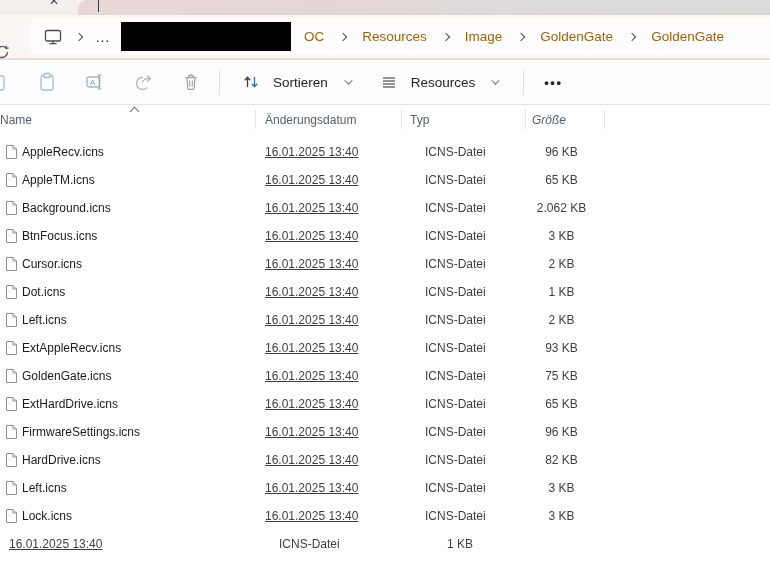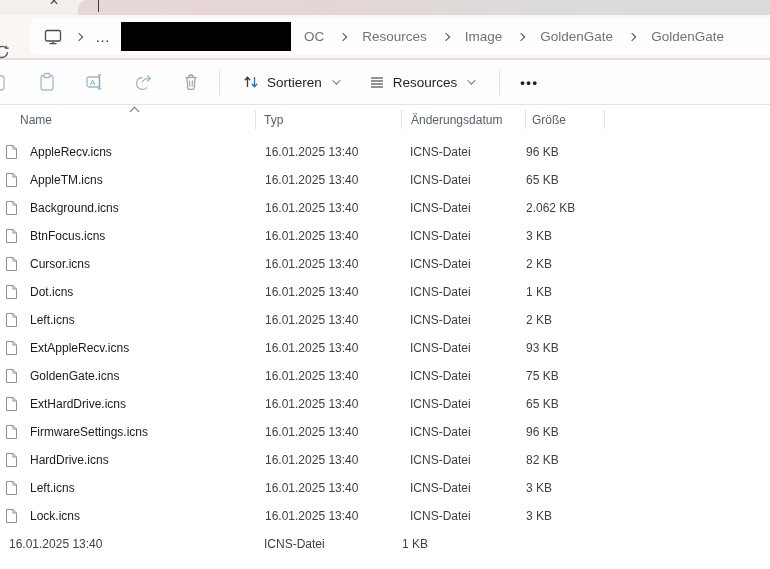--- a/index.html
+++ b/index.html
@@ -20,59 +20,59 @@
   .addressrow { height:43px; background:#faf6f4; position:relative; display:flex; align-items:center; }
   .refresh-partial { position:absolute; left:-7px; top:28px; }
   .addressbox { margin-left:30px; height:37px; flex:1; background:#fdfdfd;
     border-top-left-radius:7px; border-bottom-left-radius:7px;
     display:flex; align-items:center; overflow:hidden; }
   .crumb-root { margin-left:13px; display:flex; align-items:center; }
   .chev { width:6px; height:6px; border-top:1.4px solid #4f4f4f; border-right:1.4px solid #4f4f4f;
     transform:rotate(45deg); margin:0 13px; flex:none; }
   .crumb-ellipsis { font-size:15px; color:#333; letter-spacing:1px; margin-right:10px; }
   .redacted { width:170px; height:29px; background:#000; flex:none; }
-  .crumb { font-size:13.5px; color:#737373; margin:0 3px; white-space:nowrap; }
+  .crumb { font-size:13.5px; color:#a16207; margin:0 3px; white-space:nowrap; }
 
   .rowdivider { height:2px; background:#eadcdb; }
 
   
   .toolbar { height:45px; background:#fdfdfd; display:flex; align-items:center; position:relative;
     overflow:hidden; border-bottom:1px solid #eddfde; }
   .tbicon { width:20px; height:20px; display:flex; align-items:center; justify-content:center; flex:none; }
   .tb-sliver { position:absolute; left:-14px; top:13px; }
   .tb-paste { margin-left:37px; }
   .tb-gap { margin-left:28px; }
   .tbsep { width:1px; height:26px; background:#e4e4e4; margin:0 14px 0 18px; flex:none; }
-  .tbbtn { display:flex; align-items:center; gap:7px; font-size:13.5px; color:#1f1f1f; padding:6px 8px; }
+  .tbbtn { display:flex; align-items:center; gap:13px; font-size:13.5px; color:#1f1f1f; padding:6px 8px; }
   .chevdown { width:6px; height:6px; border-right:1.2px solid #6f6f6f; border-bottom:1.2px solid #6f6f6f;
     transform:rotate(45deg) translateY(-2px); margin-left:3px; }
   .tb-more { font-size:13px; letter-spacing:1.5px; color:#1f1f1f; font-weight:bold; padding:0 6px; }
 
   
   .listheader { height:29px; display:grid; grid-template-columns:256px 146px 124px 79px 1fr;
     align-items:center; background:#fff; position:relative; }
   .hcell { position:relative; height:100%; display:flex; align-items:center;
     font-size:12px; color:#57606a; }
   .hcell::after { content:''; position:absolute; right:0; top:5px; bottom:5px; width:1px; background:#e3e3e3; }
-  .hc-name { padding-left:20px; }
+  .hc-name { }
   .hc-date { padding-left:9px; }
   .hc-type { padding-left:8px; }
-  .hc-size { padding-left:6px; }
+  .hc-size { padding-left:6px;font-style:italic; }
   .sort-caret { position:absolute; left:131px; top:3px; width:7px; height:7px;
     border-left:1.3px solid #6b7280; border-top:1.3px solid #6b7280; transform:rotate(45deg); }
 
   
   .rows { padding-top:4px; }
   .frow { height:28px; display:grid; grid-template-columns:256px 146px 124px 79px 1fr; align-items:center; }
-  .c-name { display:flex; align-items:center; padding-left:5px; gap:12px;
+  .c-name { display:flex; align-items:center; padding-left:5px; gap:4px;
     font-size:12px; color:#1b1b1b; white-space:nowrap; }
   .c-date, .c-type { font-size:12px; color:#3f3f3f; }
-  .c-date { padding-left:9px; }
-  .c-type { padding-left:8px; }
-  .c-size { font-size:12px; color:#3f3f3f; text-align:left; padding-right:8px; }
+  .c-date { padding-left:9px;text-decoration:underline; }
+  .c-type { padding-left:8px;margin-left:15px; }
+  .c-size { font-size:12px; color:#3f3f3f; text-align:center; padding-right:8px; }
   svg { display:block; }
 </style>
 </head>
 <body>
 
 <div class="window">
 
   <div class="tabstrip">
     <span class="tab-close">✕</span>
     <div class="tab-surface">
@@ -167,26 +167,26 @@
     </div>
     <span class="tbsep"></span>
     <span class="tb-more">•••</span>
   </div>
 
   <div class="listheader">
     <div class="hcell hc-name">
       <span>Name</span>
       <span class="sort-caret"></span>
     </div>
+    <div class="hcell hc-date">
+      <span>Änderungsdatum</span>
+    </div>
     <div class="hcell hc-type">
       <span>Typ</span>
     </div>
-    <div class="hcell hc-date">
-      <span>Änderungsdatum</span>
-    </div>
     <div class="hcell hc-size">
       <span>Größe</span>
     </div>
     <div></div>
   </div>
 
   <div class="rows" id="file-rows">
   <div class="frow">
     <div class="c-name">
       <span>

